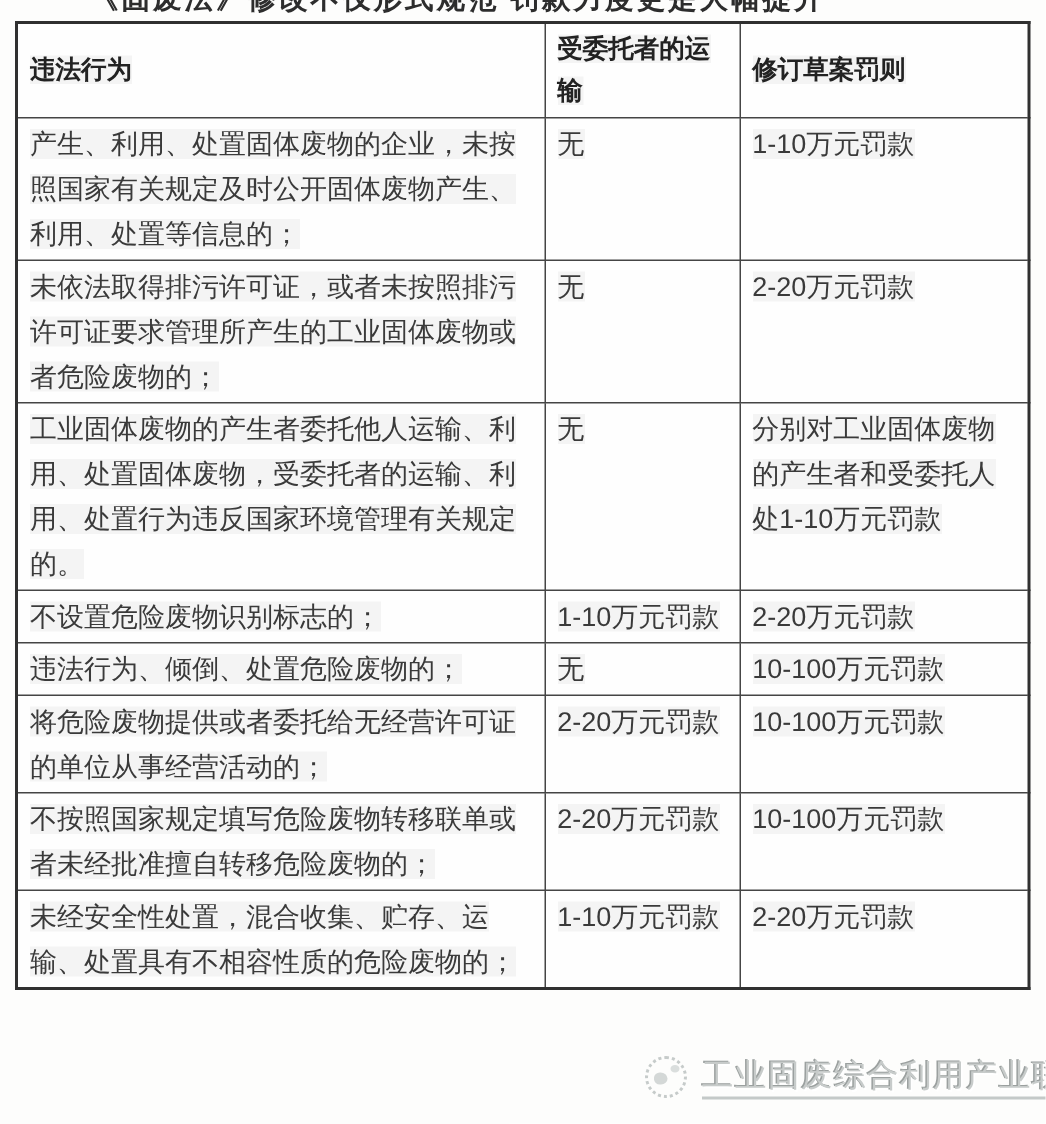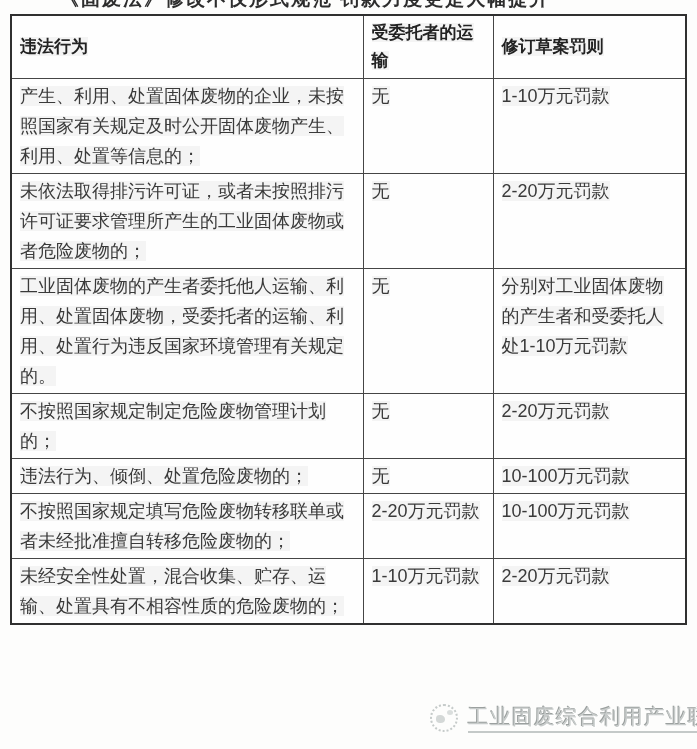--- a/index.html
+++ b/index.html
@@ -113,27 +113,32 @@
         <td><span class="ct">未依法取得排污许可证，或者未按照排污许可证要求管理所产生的工业固体废物或者危险废物的；</span></td>
         <td><span class="ct">无</span></td>
         <td><span class="ct">2-20万元罚款</span></td>
       </tr>
       <tr>
         <td><span class="ct">工业固体废物的产生者委托他人运输、利用、处置固体废物，受委托者的运输、利用、处置行为违反国家环境管理有关规定的。</span></td>
         <td><span class="ct">无</span></td>
         <td><span class="ct">分别对工业固体废物的产生者和受委托人处1-10万元罚款</span></td>
       </tr>
       <tr>
-        <td><span class="ct">不按照国家规定制定危险废物管理计划的；</span></td>
-        <td><span class="ct">无</span></td>
+        <td><span class="ct">不设置危险废物识别标志的；</span></td>
+        <td><span class="ct">1-10万元罚款</span></td>
         <td><span class="ct">2-20万元罚款</span></td>
       </tr>
       <tr>
         <td><span class="ct">违法行为、倾倒、处置危险废物的；</span></td>
         <td><span class="ct">无</span></td>
+        <td><span class="ct">10-100万元罚款</span></td>
+      </tr>
+      <tr>
+        <td><span class="ct">将危险废物提供或者委托给无经营许可证的单位从事经营活动的；</span></td>
+        <td><span class="ct">2-20万元罚款</span></td>
         <td><span class="ct">10-100万元罚款</span></td>
       </tr>
       <tr>
         <td><span class="ct">不按照国家规定填写危险废物转移联单或者未经批准擅自转移危险废物的；</span></td>
         <td><span class="ct">2-20万元罚款</span></td>
         <td><span class="ct">10-100万元罚款</span></td>
       </tr>
       <tr>
         <td><span class="ct">未经安全性处置，混合收集、贮存、运输、处置具有不相容性质的危险废物的；</span></td>
         <td><span class="ct">1-10万元罚款</span></td>

